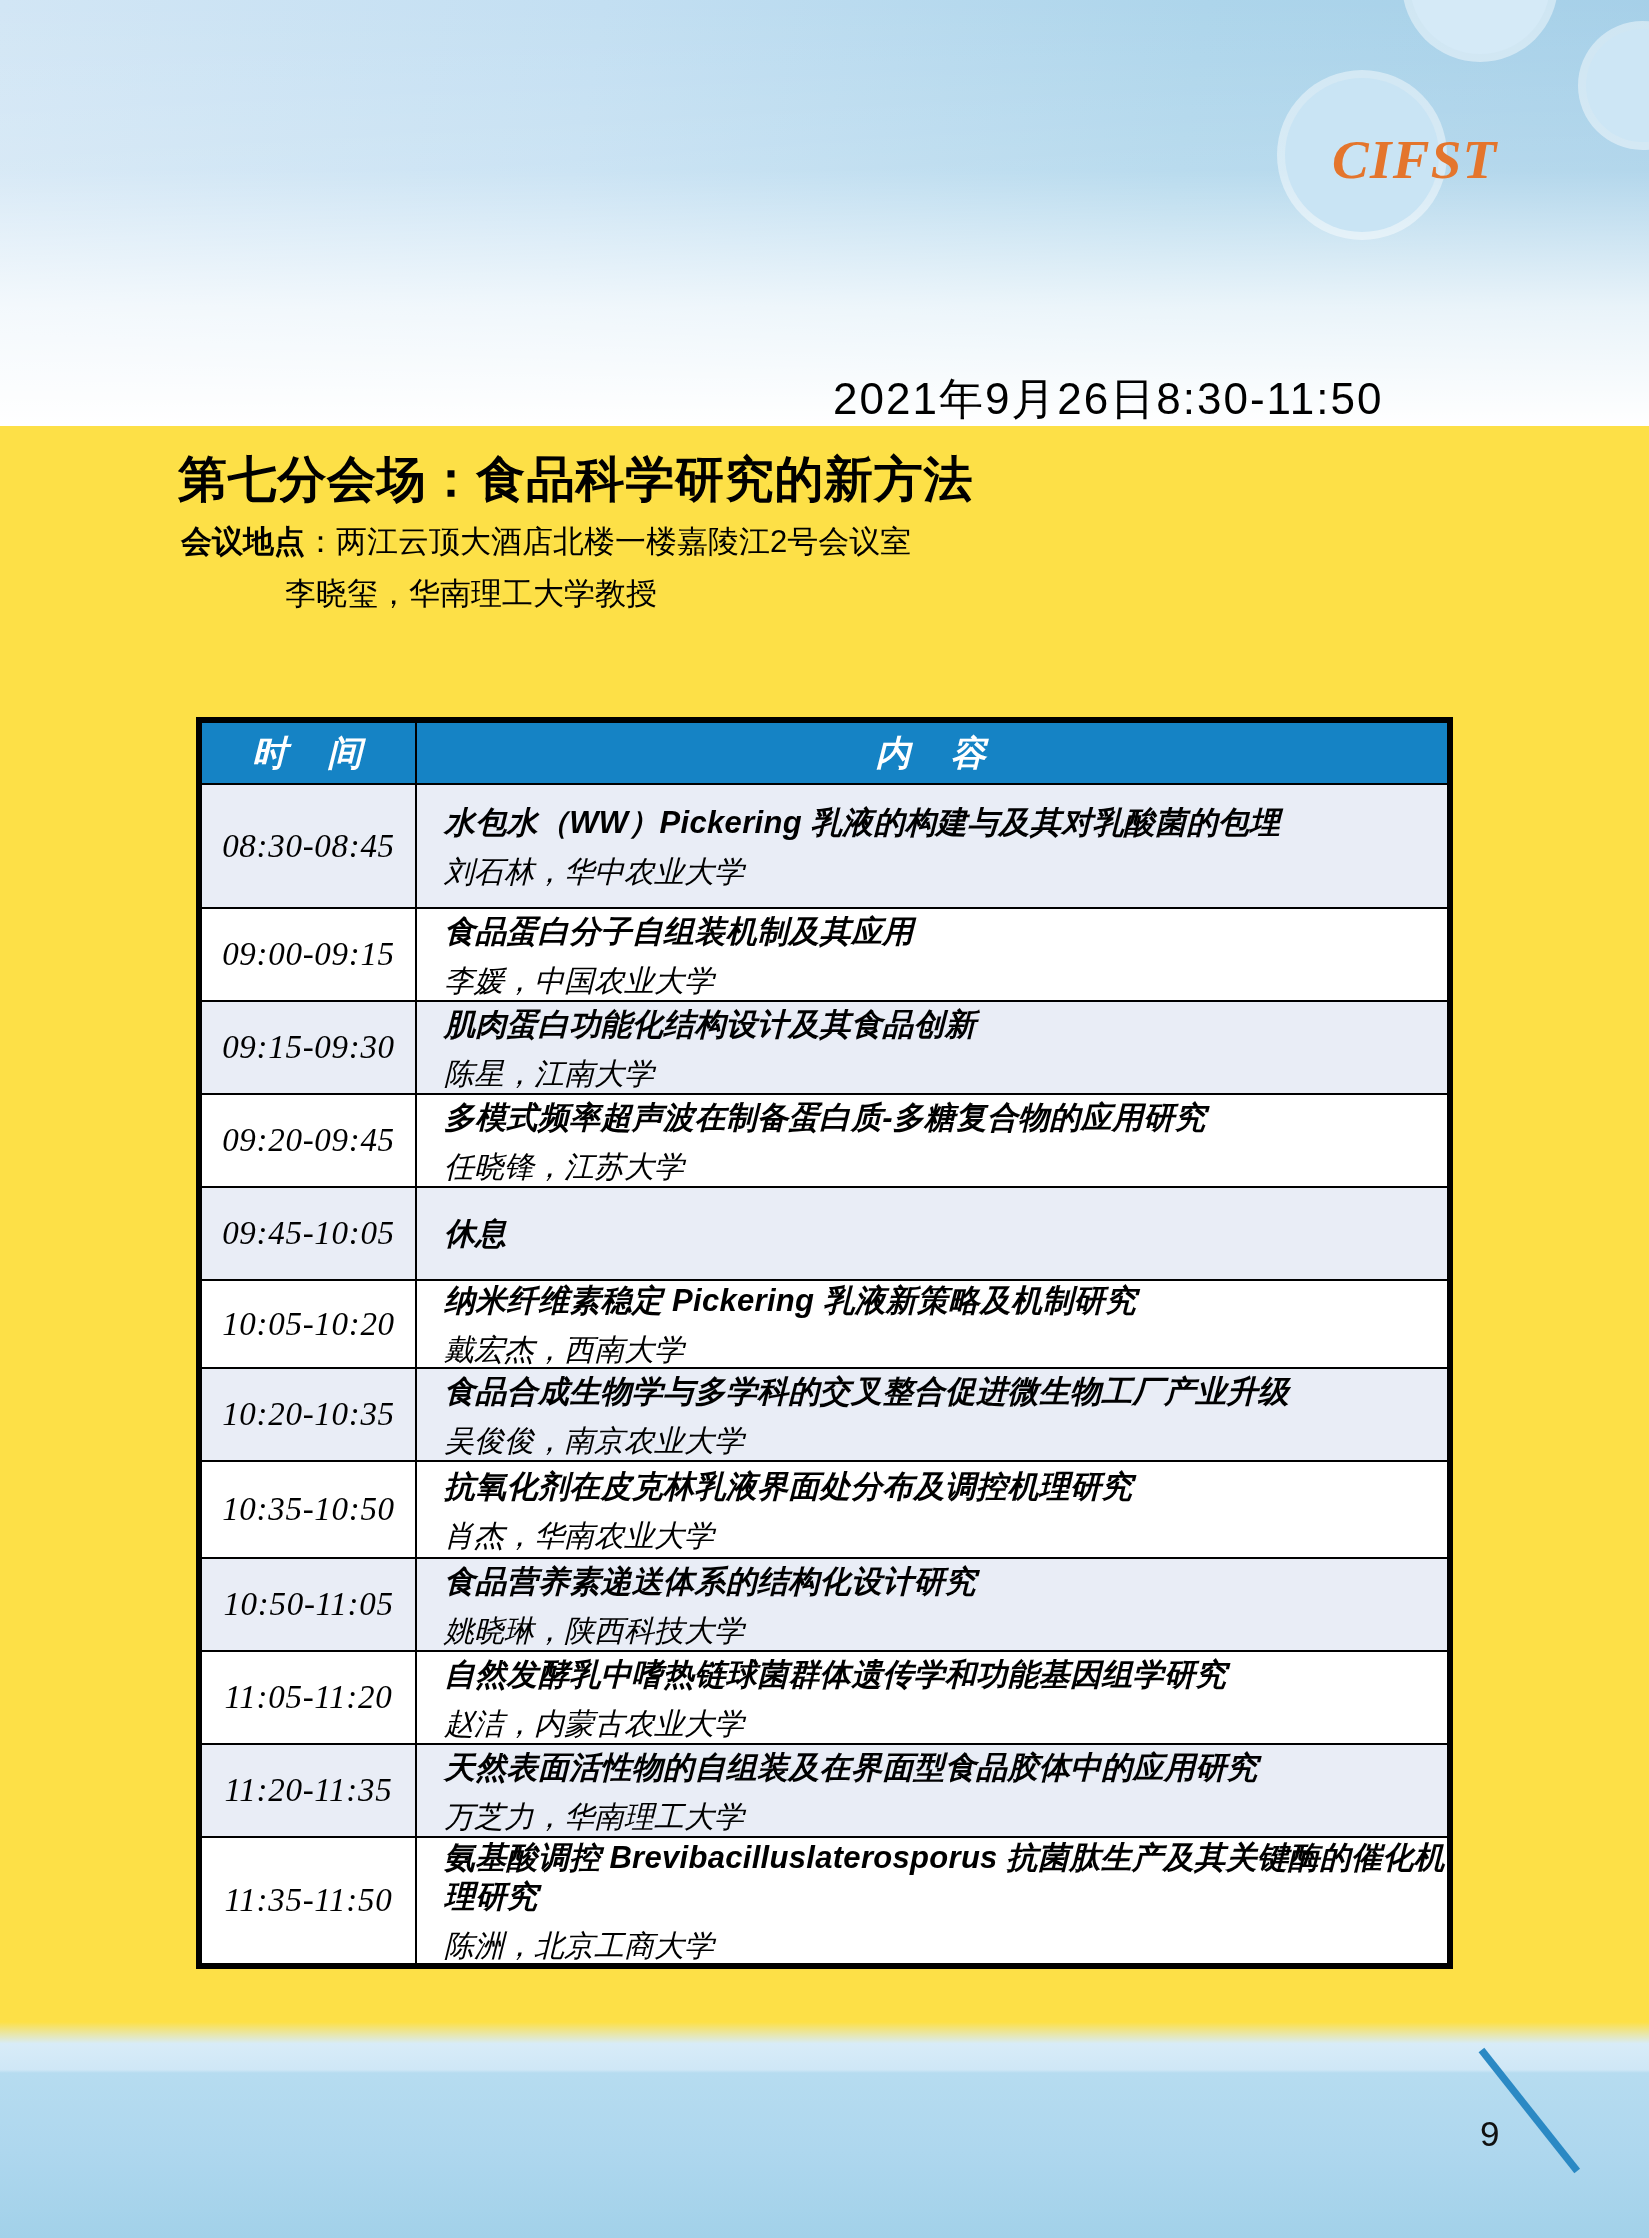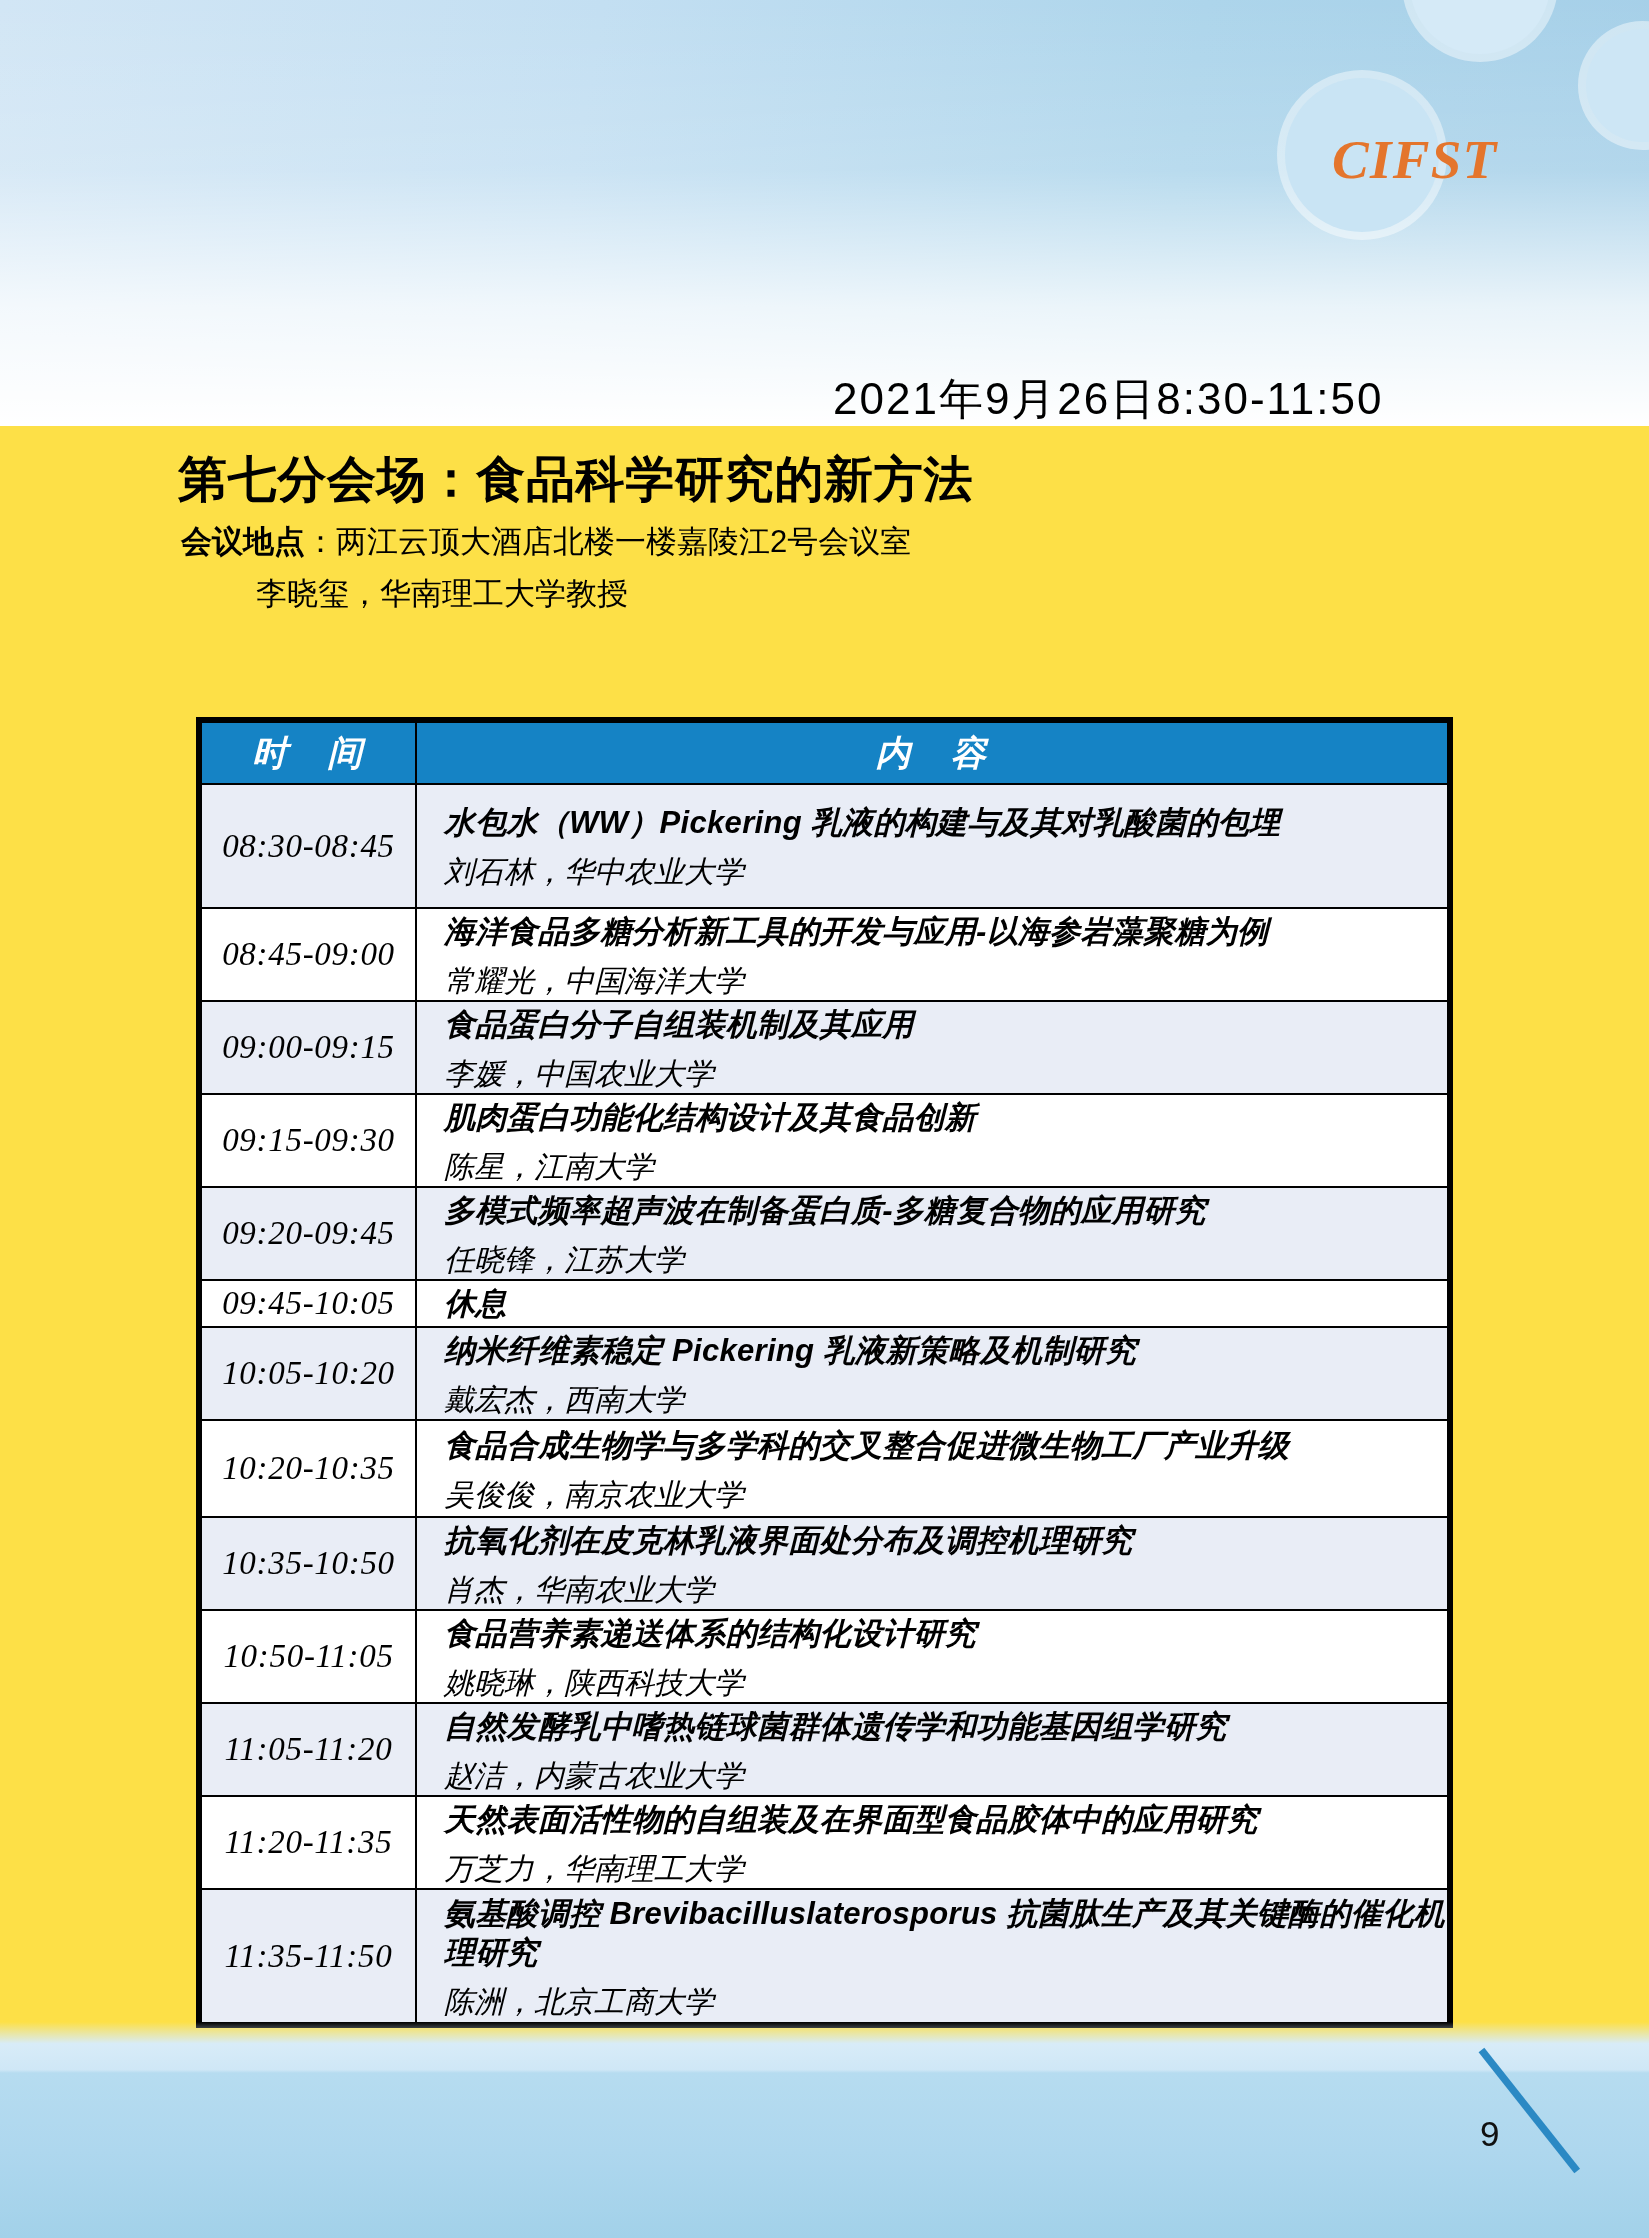--- a/index.html
+++ b/index.html
@@ -41,21 +41,21 @@
     position:absolute;left:833px;top:370px;
     font-size:44px;letter-spacing:2px;font-weight:400;text-align:right;
   }
   .section-title{
     position:absolute;left:178px;top:447px;margin:0;
     font-size:49px;font-weight:700;letter-spacing:0.7px;
   }
   .meta{position:absolute;left:181px;top:524px;font-size:31px;line-height:36px;}
   .meta-row{margin-bottom:16px;white-space:nowrap;}
   .meta-label{font-weight:700;}
-  .meta-indent{margin-left:75px;}
+  .meta-indent{margin-left:104px;}
 
   
   table.schedule{
     position:absolute;left:196px;top:717px;
     width:1257px;
     border-collapse:collapse;
     table-layout:fixed;
     border:6px solid #000;
     background:#fff;
   }
@@ -151,29 +151,20 @@
         <tr>
           <td class="time-cell">08:30-08:45</td>
           <td class="content-cell">
             <div class="cell-flex">
               <div class="talk-title">水包水（WW）Pickering 乳液的构建与及其对乳酸菌的包埋</div>
               <div class="talk-speaker">刘石林，华中农业大学</div>
             </div>
           </td>
         </tr>
 
-        <tr>
-          <td class="time-cell">08:45-09:00</td>
-          <td class="content-cell">
-            <div class="cell-flex">
-              <div class="talk-title">海洋食品多糖分析新工具的开发与应用-以海参岩藻聚糖为例</div>
-              <div class="talk-speaker">常耀光，中国海洋大学</div>
-            </div>
-          </td>
-        </tr>
 
         <tr>
           <td class="time-cell">09:00-09:15</td>
           <td class="content-cell">
             <div class="cell-flex">
               <div class="talk-title">食品蛋白分子自组装机制及其应用</div>
               <div class="talk-speaker">李媛，中国农业大学</div>
             </div>
           </td>
         </tr>

